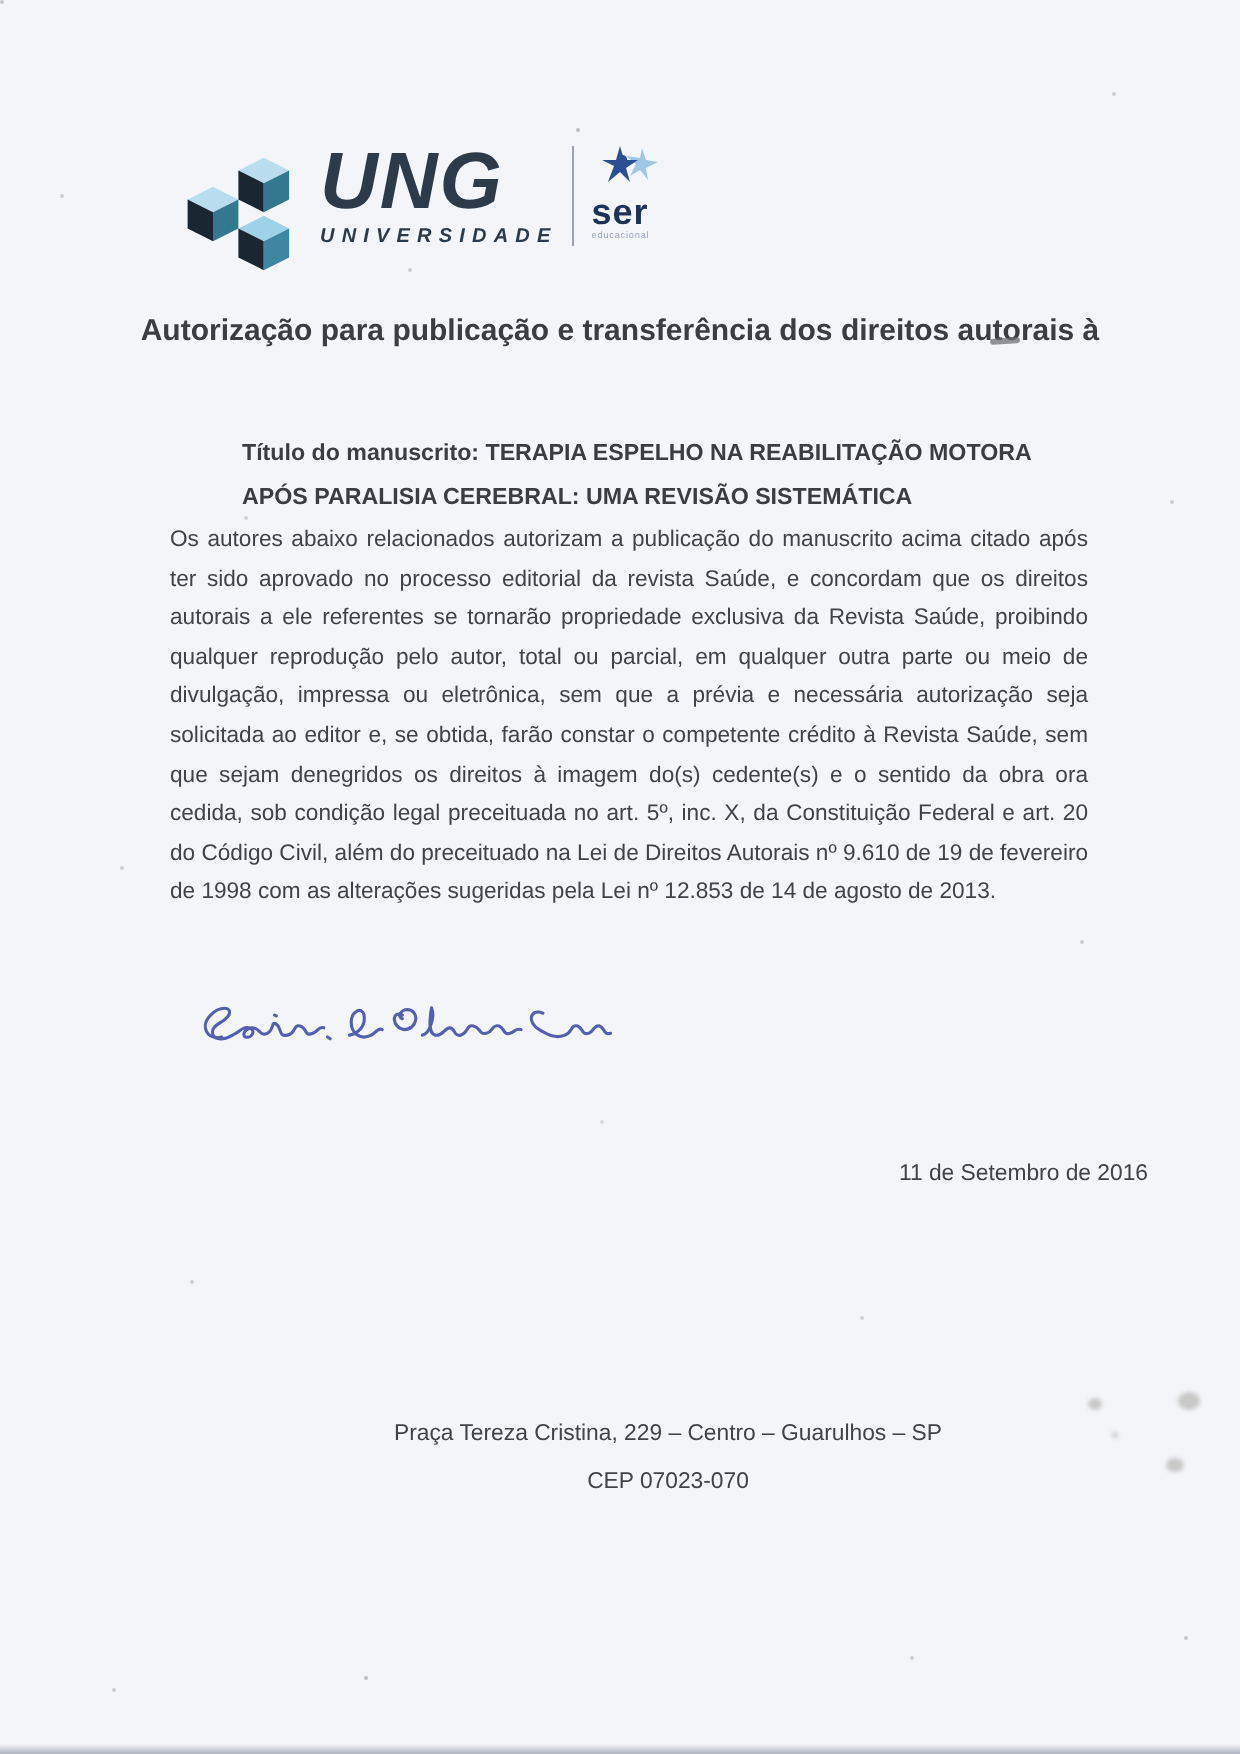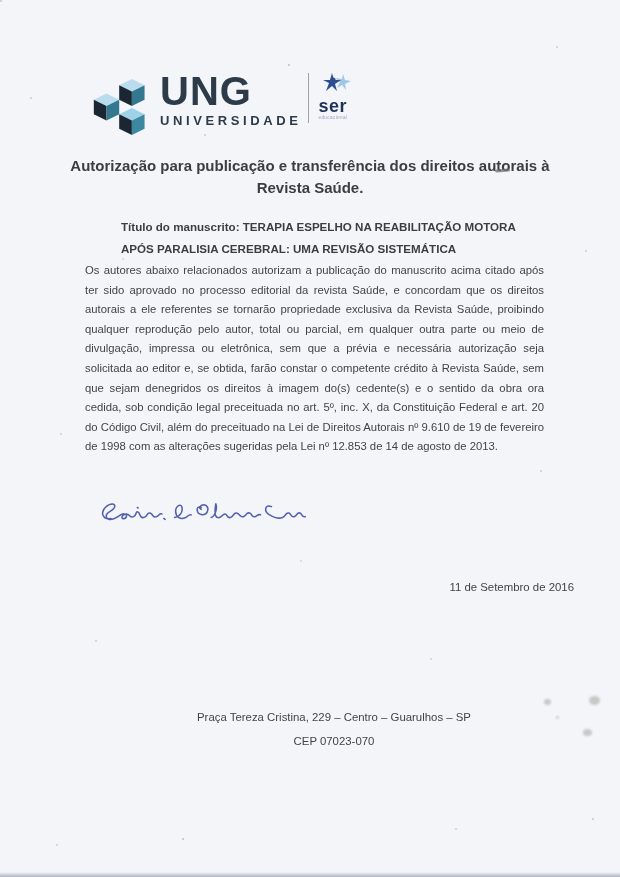--- a/index.html
+++ b/index.html
@@ -7,23 +7,23 @@
     position:relative;
     width:620px;height:877px;
     background:#f4f5f9;
     font-family:"Liberation Sans","DejaVu Sans",sans-serif;
     color:#3e4246;
     overflow:hidden;
   }
   
   .logo{position:absolute;left:92px;top:72px;display:flex;align-items:flex-start;}
   .logo-icon{width:58px;height:70px;flex:0 0 auto;}
-  .logo-text{margin-left:10px;margin-top:2px;}
+  .logo-text{margin-left:10px;margin-top:2px;font-style:italic;}
   .brand{font-size:40px;font-weight:bold;color:#2c3a49;line-height:0.85;letter-spacing:1px;}
-  .brand-sub{font-size:13px;font-weight:bold;color:#2c3a49;letter-spacing:3.6px;margin-top:5px;}
+  .brand-sub{font-size:10px;font-weight:bold;color:#2c3a49;letter-spacing:3.6px;margin-top:5px;}
   .logo-divider{width:1px;height:50px;background:#9aa3ad;margin:1px 9px 0 7px;}
   .badge{display:flex;flex-direction:column;align-items:flex-start;margin-top:0;}
   .badge-star{width:30px;height:26px;margin-left:4px;}
   .badge-text{font-size:18px;font-weight:bold;color:#1d3259;line-height:0.9;letter-spacing:0.5px;text-align:right;}
   .badge-sub{font-size:4.6px;color:#9aa4c0;letter-spacing:0.4px;margin-top:1px;}
   
   .doc-title{position:absolute;left:0;right:0;top:155px;text-align:center;font-weight:bold;font-size:15px;line-height:22px;color:#3a3e43;}
   .manuscript{position:absolute;left:85px;right:78px;top:216px;font-weight:bold;font-size:11.6px;line-height:22px;color:#3a3e43;margin-left:36px;}
   .body-par{position:absolute;left:85px;right:76px;top:261px;font-size:11.3px;line-height:19.6px;text-align:justify;color:#404448;}
   .conflict{position:absolute;left:85px;top:433px;font-size:11.3px;color:#404448;}
@@ -93,21 +93,20 @@
           <circle cx="11" cy="8" r="2.6" fill="#2b4f92"></circle>
         </svg>
       </div>
       <div class="badge-text">ser</div>
       <div class="badge-sub">educacional</div>
     </div>
   </div>
 
   <div class="doc-title">
     <div>Autorização para publicação e transferência dos direitos autorais à</div>
-    <div>Revista Saúde.</div>
   </div>
 
   <div class="manuscript"><span>Título do manuscrito: </span><span>TERAPIA ESPELHO NA REABILITAÇÃO MOTORA APÓS PARALISIA CEREBRAL: UMA REVISÃO SISTEMÁTICA</span></div>
 
   <div class="body-par">Os autores abaixo relacionados autorizam a publicação do manuscrito acima citado após ter sido aprovado no processo editorial da revista Saúde, e concordam que os direitos autorais a ele referentes se tornarão propriedade exclusiva da Revista Saúde, proibindo qualquer reprodução pelo autor, total ou parcial, em qualquer outra parte ou meio de divulgação, impressa ou eletrônica, sem que a prévia e necessária autorização seja solicitada ao editor e, se obtida, farão constar o competente crédito à Revista Saúde, sem que sejam denegridos os direitos à imagem do(s) cedente(s) e o sentido da obra ora cedida, sob condição legal preceituada no art. 5º, inc. X, da Constituição Federal e art. 20 do Código Civil, além do preceituado na Lei de Direitos Autorais nº 9.610 de 19 de fevereiro de 1998 com as alterações sugeridas pela Lei nº 12.853 de 14 de agosto de 2013.</div>
 
 
 
   <div class="signature" role="img" aria-label="Eloise de Oliveira Lima">
     <svg viewBox="0 0 230 32" width="210" height="30" aria-hidden="true">

